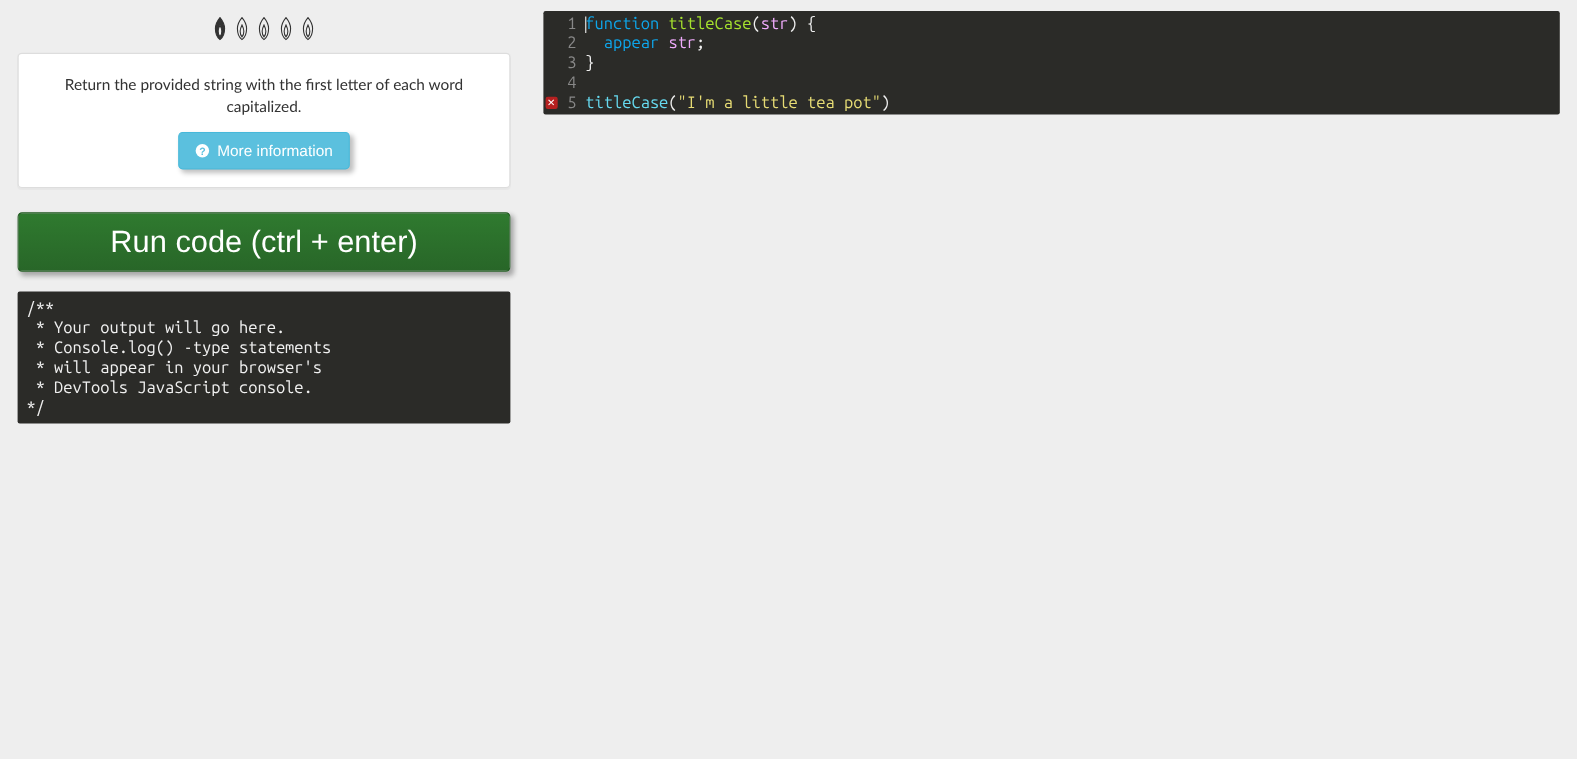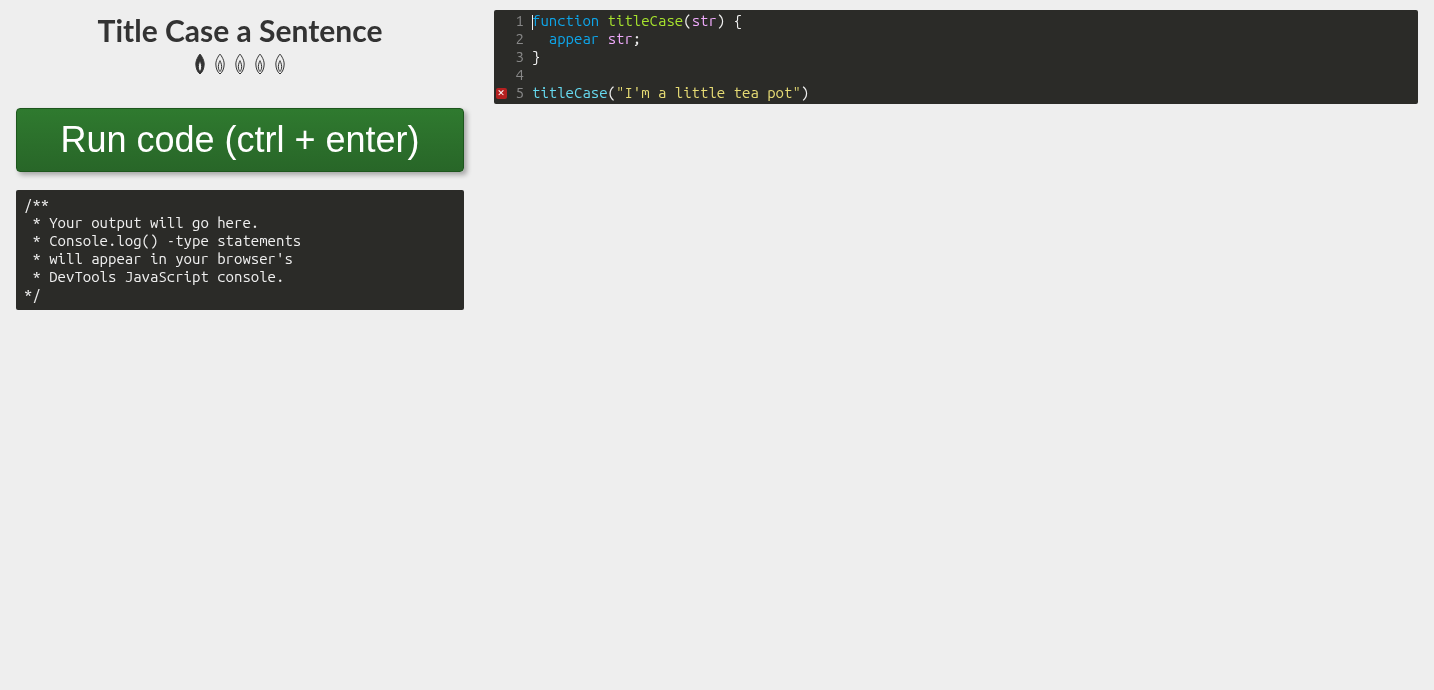--- a/index.html
+++ b/index.html
@@ -67,21 +67,21 @@
   }
   .run-btn {
     margin-top: 22px;
     width: 100%;
     background: #2b6f2b;
     background: linear-gradient(#2f7a2f, #286628);
     color: #fff;
     border: 1px solid #1d561d;
     border-radius: 4px;
     padding: 10px 0;
-    font-size: 36px;
+    font-size: 28px;
     font-weight: 400;
     cursor: pointer;
     box-shadow: 3px 3px 5px rgba(0,0,0,0.3);
   }
   .output {
     margin-top: 18px;
     background: #2b2b28;
     color: #f0f0f0;
     font-family: "Ubuntu Mono", Consolas, monospace;
     font-size: 15px;
@@ -151,38 +151,49 @@
     display: inline-flex;
     width: 14px;
     height: 14px;
   }
 </style>
 </head>
 <body>
 
 <div class="container">
   <div class="left">
-    <div class="title">Title Case a Sentence</div>
     <div class="flames" id="flames">
         <svg class="flame-icon" viewBox="0 0 24 28">
           <path d="M12 2 C12 2 7 8 7 14 C7 19 9 24 12 26 C15 24 17 19 17 14 C17 8 12 2 12 2 Z M12 10 C12 10 10 14 10 17 C10 20 11 22 12 23 C13 22 14 20 14 17 C14 14 12 10 12 10 Z" fill="#333" stroke="#333" stroke-width="1.2" fill-rule="evenodd"></path>
         </svg>
         <svg class="flame-icon" viewBox="0 0 24 28">
           <path d="M12 2 C12 2 7 8 7 14 C7 19 9 24 12 26 C15 24 17 19 17 14 C17 8 12 2 12 2 Z M12 10 C12 10 10 14 10 17 C10 20 11 22 12 23 C13 22 14 20 14 17 C14 14 12 10 12 10 Z" fill="none" stroke="#333" stroke-width="1.2" fill-rule="evenodd"></path>
         </svg>
         <svg class="flame-icon" viewBox="0 0 24 28">
           <path d="M12 2 C12 2 7 8 7 14 C7 19 9 24 12 26 C15 24 17 19 17 14 C17 8 12 2 12 2 Z M12 10 C12 10 10 14 10 17 C10 20 11 22 12 23 C13 22 14 20 14 17 C14 14 12 10 12 10 Z" fill="none" stroke="#333" stroke-width="1.2" fill-rule="evenodd"></path>
         </svg>
         <svg class="flame-icon" viewBox="0 0 24 28">
           <path d="M12 2 C12 2 7 8 7 14 C7 19 9 24 12 26 C15 24 17 19 17 14 C17 8 12 2 12 2 Z M12 10 C12 10 10 14 10 17 C10 20 11 22 12 23 C13 22 14 20 14 17 C14 14 12 10 12 10 Z" fill="none" stroke="#333" stroke-width="1.2" fill-rule="evenodd"></path>
         </svg>
         <svg class="flame-icon" viewBox="0 0 24 28">
           <path d="M12 2 C12 2 7 8 7 14 C7 19 9 24 12 26 C15 24 17 19 17 14 C17 8 12 2 12 2 Z M12 10 C12 10 10 14 10 17 C10 20 11 22 12 23 C13 22 14 20 14 17 C14 14 12 10 12 10 Z" fill="none" stroke="#333" stroke-width="1.2" fill-rule="evenodd"></path>
         </svg>
       </div>
+    <div class="panel">
+      <div class="desc">Return the provided string with the first letter of each word capitalized.</div>
+      <button class="more-btn">
+        <span class="help-icon">
+          <svg viewBox="0 0 16 16" width="14" height="14">
+              <circle cx="8" cy="8" r="7" fill="#fff"></circle>
+              <text x="8" y="12" text-anchor="middle" font-size="11" font-weight="bold" fill="#5bc0de" font-family="Arial">?</text>
+            </svg>
+        </span>
+        <span>More information</span>
+      </button>
+    </div>
     <button class="run-btn">Run code (ctrl + enter)</button>
     <pre class="output">/**
  * Your output will go here.
  * Console.log() -type statements
  * will appear in your browser's
  * DevTools JavaScript console.
 */</pre>
   </div>
   <div class="right">
     <div class="editor" id="editor">

